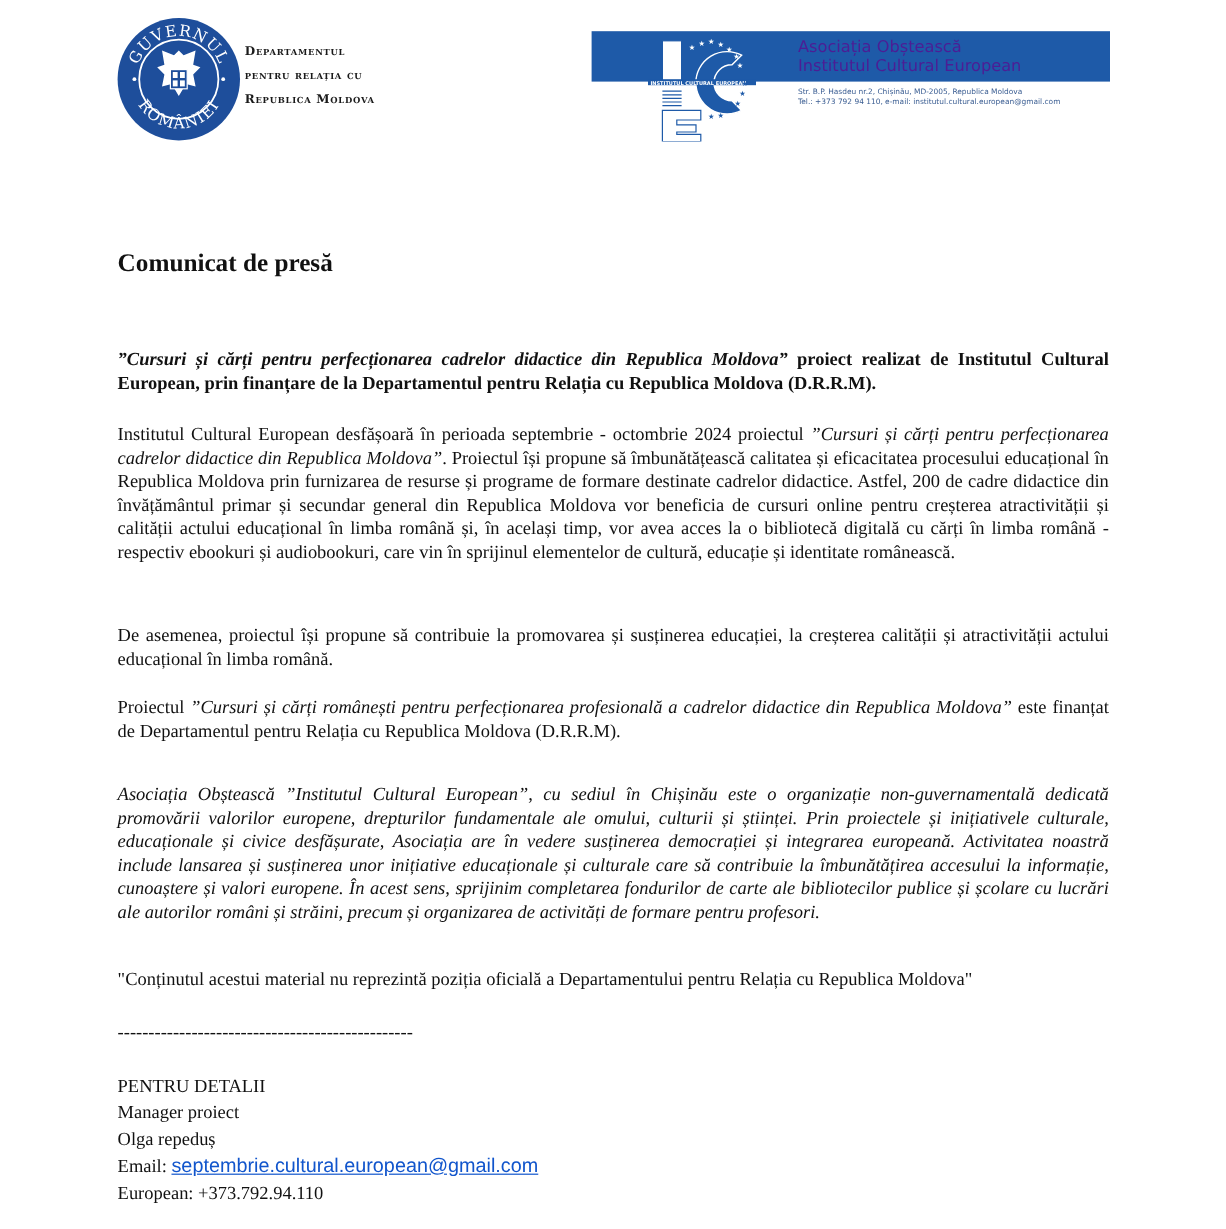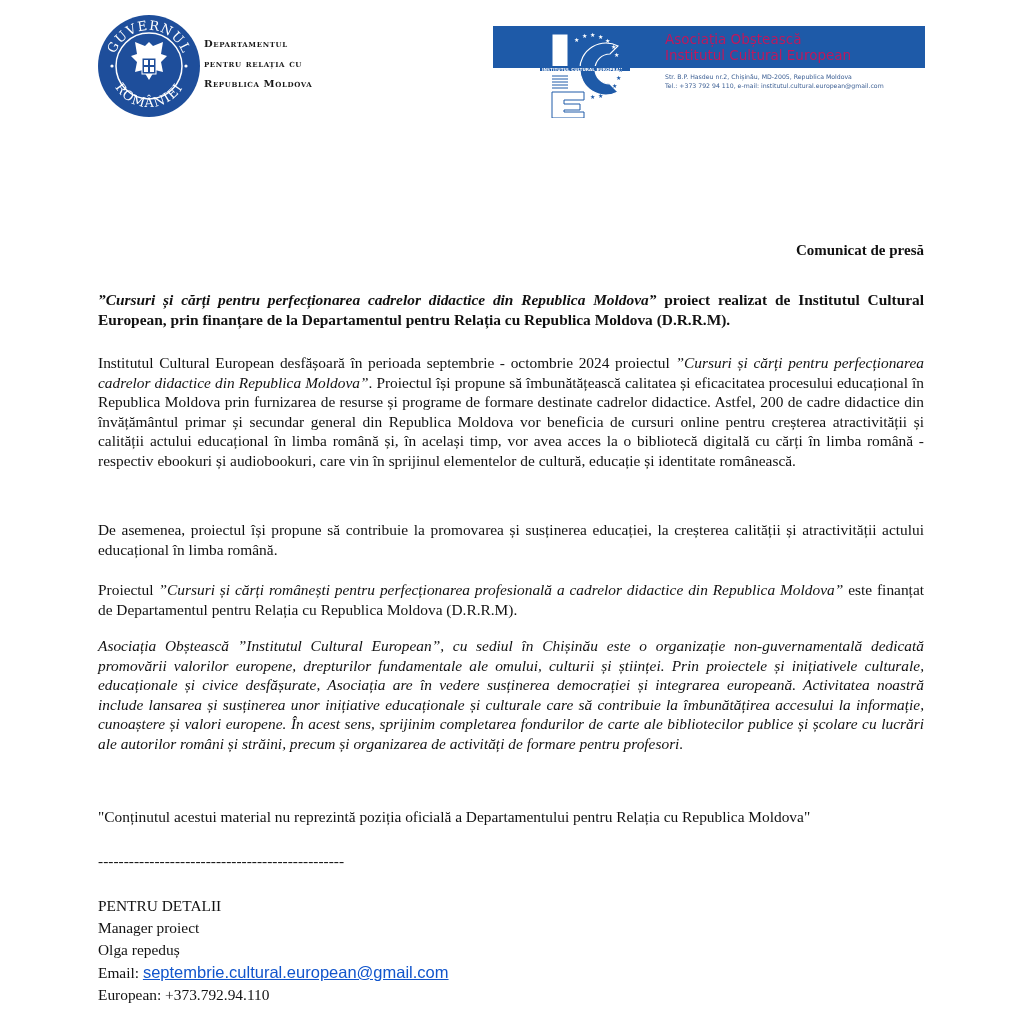--- a/index.html
+++ b/index.html
@@ -6,31 +6,31 @@
   body { width: 1022px; height: 1024px; position: relative; overflow: hidden;
          font-family: "Liberation Serif", "DejaVu Serif", serif; color: #111; }
   .header { position: absolute; top: 0; left: 0; width: 1022px; height: 140px; }
   .gov-logo { position: absolute; left: 97px; top: 14px; width: 104px; height: 104px; }
   .gov-title { position: absolute; left: 204px; top: 34px; font-family: "DejaVu Serif", serif;
                font-size: 10px; line-height: 20px; letter-spacing: 0.6px; color: #1a1a1a; font-weight: bold; }
   .gov-title .l { display: block; font-variant: small-caps; }
   .ice-banner { position: absolute; left: 493px; top: 26px; width: 432px; height: 42px; background: #1e5aa8; }
   .ice-logo { position: absolute; left: 540px; top: 32px; width: 110px; height: 86px; }
   .ice-name { position: absolute; left: 665px; top: 31px; font-family: "DejaVu Sans", sans-serif;
-              color: #be185d; font-size: 13.5px; line-height: 16px; }
+              color: #4c1d95; font-size: 13.5px; line-height: 16px; }
   .ice-addr { position: absolute; left: 665px; top: 72px; font-family: "DejaVu Sans", sans-serif;
               color: #3a5d92; font-size: 6.2px; line-height: 9px; }
   .doc { position: absolute; left: 98px; top: 0; width: 826px; font-size: 15.4px; line-height: 19.6px; }
-  .title { position: absolute; top: 241px; width: 826px; text-align: right; font-weight: bold; font-size: 15px; }
+  .title { position: absolute; top: 210px; width: 826px; text-align: left; font-weight: bold; font-size: 21px; }
   .p { position: absolute; width: 826px; text-align: justify; }
   .lead { top: 290px; font-weight: bold; }
   .p1 { top: 353px; }
   .p2 { top: 520px; }
   .p3 { top: 580px; }
-  .p4 { top: 636px; font-style: italic; }
+  .p4 { top: 653px; font-style: italic; }
   .p5 { top: 807px; }
   .sep { position: absolute; top: 851px; }
   .contact { position: absolute; top: 895px; line-height: 22px; }
   .contact a { color: #1155cc; text-decoration: underline; font-family: "Liberation Sans", sans-serif; font-size: 16.5px; }
   .it { font-style: italic; margin-top: 20px; }
 </style>
 </head>
 <body>
 
 <div class="header">

